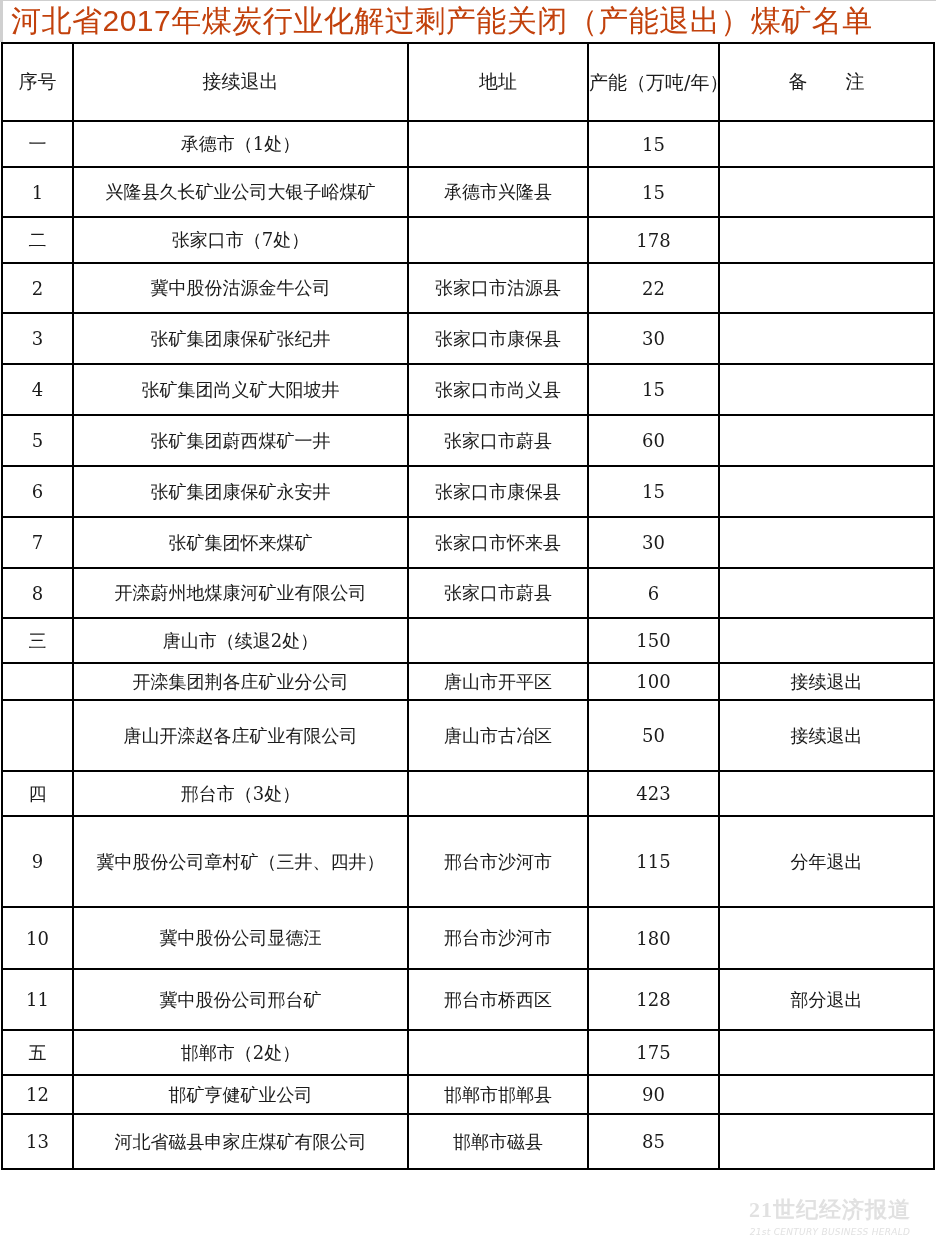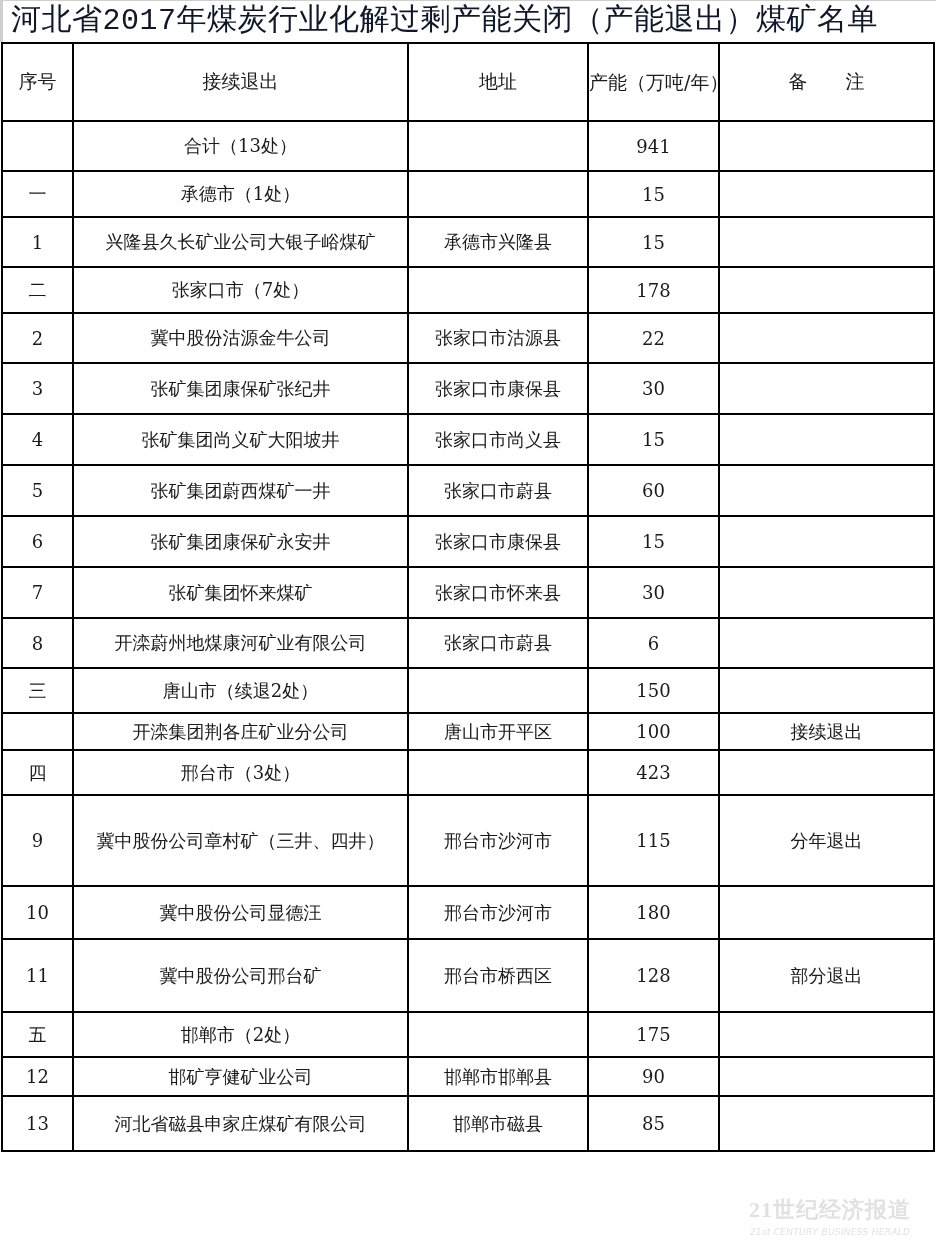--- a/index.html
+++ b/index.html
@@ -2,22 +2,22 @@
 <html><head>
 <meta charset="utf-8">
 <style>
   html, body { margin:0; padding:0; background:#ffffff; }
   body { width:936px; height:1242px; position:relative; overflow:hidden;
          font-family:"DejaVu Serif","Liberation Serif",serif; color:#1a1a1a; }
   .title-bar { position:absolute; left:0; top:0; width:936px; height:42px;
                background:#ffffff; border-top:1px solid #cfcfcf; box-sizing:border-box;
                border-left:3px solid #d0d0d0; }
   .title { position:absolute; left:8px; top:2px; font-size:30px; line-height:36px;
-           letter-spacing:0.5px; white-space:nowrap; color:#0f172a;
-           font-family:Liberation Mono, monospace; font-weight:normal; }
+           letter-spacing:0.5px; white-space:nowrap; color:#c2410c;
+           font-family:Liberation Sans, sans-serif; font-weight:normal; }
   table.grid { position:absolute; left:1px; top:42px; border-collapse:collapse;
                table-layout:fixed; width:932px;padding-left:12px; }
   table.grid td, table.grid th { border:2px solid #000; padding:0; font-weight:normal;
                font-size:18px; text-align:center; vertical-align:middle; overflow:hidden; white-space:nowrap; }
   table.grid th { font-family:"DejaVu Sans","Liberation Sans",sans-serif; font-size:19px; }
   td.name { text-align:left; padding-left:5px; }
   td.group { font-weight:bold; }
   td.group-idx { font-weight:bold; font-size:19px; }
   .hdr-cap { line-height:26px; white-space:normal;margin-top:7px; }
   .note { font-size:16px; }
@@ -46,27 +46,20 @@
   <thead>
     <tr style="height:78px">
       <th>序号</th>
       <th>接续退出</th>
       <th>地址</th>
       <th class="hdr-cap">产能（万吨/年）</th>
       <th style="white-space:pre">备　　注</th>
     </tr>
   </thead>
   <tbody>
-    <tr style="height:50px">
-      <td></td>
-      <td class="name">合计（13处）</td>
-      <td></td>
-      <td>941</td>
-      <td></td>
-    </tr>
 
     <tr style="height:46px">
       <td class="group-idx">一</td>
       <td class="name group">承德市（1处）</td>
       <td></td>
       <td>15</td>
       <td></td>
     </tr>
     <tr style="height:50px">
       <td>1</td>
@@ -138,45 +131,52 @@
       <td class="name group">唐山市（续退2处）</td>
       <td></td>
       <td>150</td>
       <td></td>
     </tr>
     <tr style="height:37px">
       <td></td>
       <td class="name">开滦集团荆各庄矿业分公司</td>
       <td>唐山市开平区</td>
       <td>100</td>
+      <td class="note">接续退出</td>
+    </tr>
+    <tr style="height:71px">
+      <td></td>
+      <td class="name">唐山开滦赵各庄矿业有限公司</td>
+      <td>唐山市古冶区</td>
+      <td>50</td>
       <td class="note">接续退出</td>
     </tr>
 
     <tr style="height:45px">
       <td class="group-idx">四</td>
       <td class="name group">邢台市（3处）</td>
       <td></td>
       <td>423</td>
       <td></td>
     </tr>
     <tr style="height:91px">
       <td>9</td>
       <td class="name">冀中股份公司章村矿（三井、四井）</td>
       <td>邢台市沙河市</td>
       <td>115</td>
       <td class="note">分年退出</td>
     </tr>
-    <tr style="height:53px">
+    <tr style="height:62px">
       <td>10</td>
       <td class="name">冀中股份公司显德汪</td>
       <td>邢台市沙河市</td>
       <td>180</td>
       <td class="note"></td>
     </tr>
-    <tr style="height:73px">
+    <tr style="height:61px">
       <td>11</td>
       <td class="name">冀中股份公司邢台矿</td>
       <td>邢台市桥西区</td>
       <td>128</td>
       <td class="note">部分退出</td>
     </tr>
 
     <tr style="height:45px">
       <td class="group-idx">五</td>
       <td class="name group">邯郸市（2处）</td>

